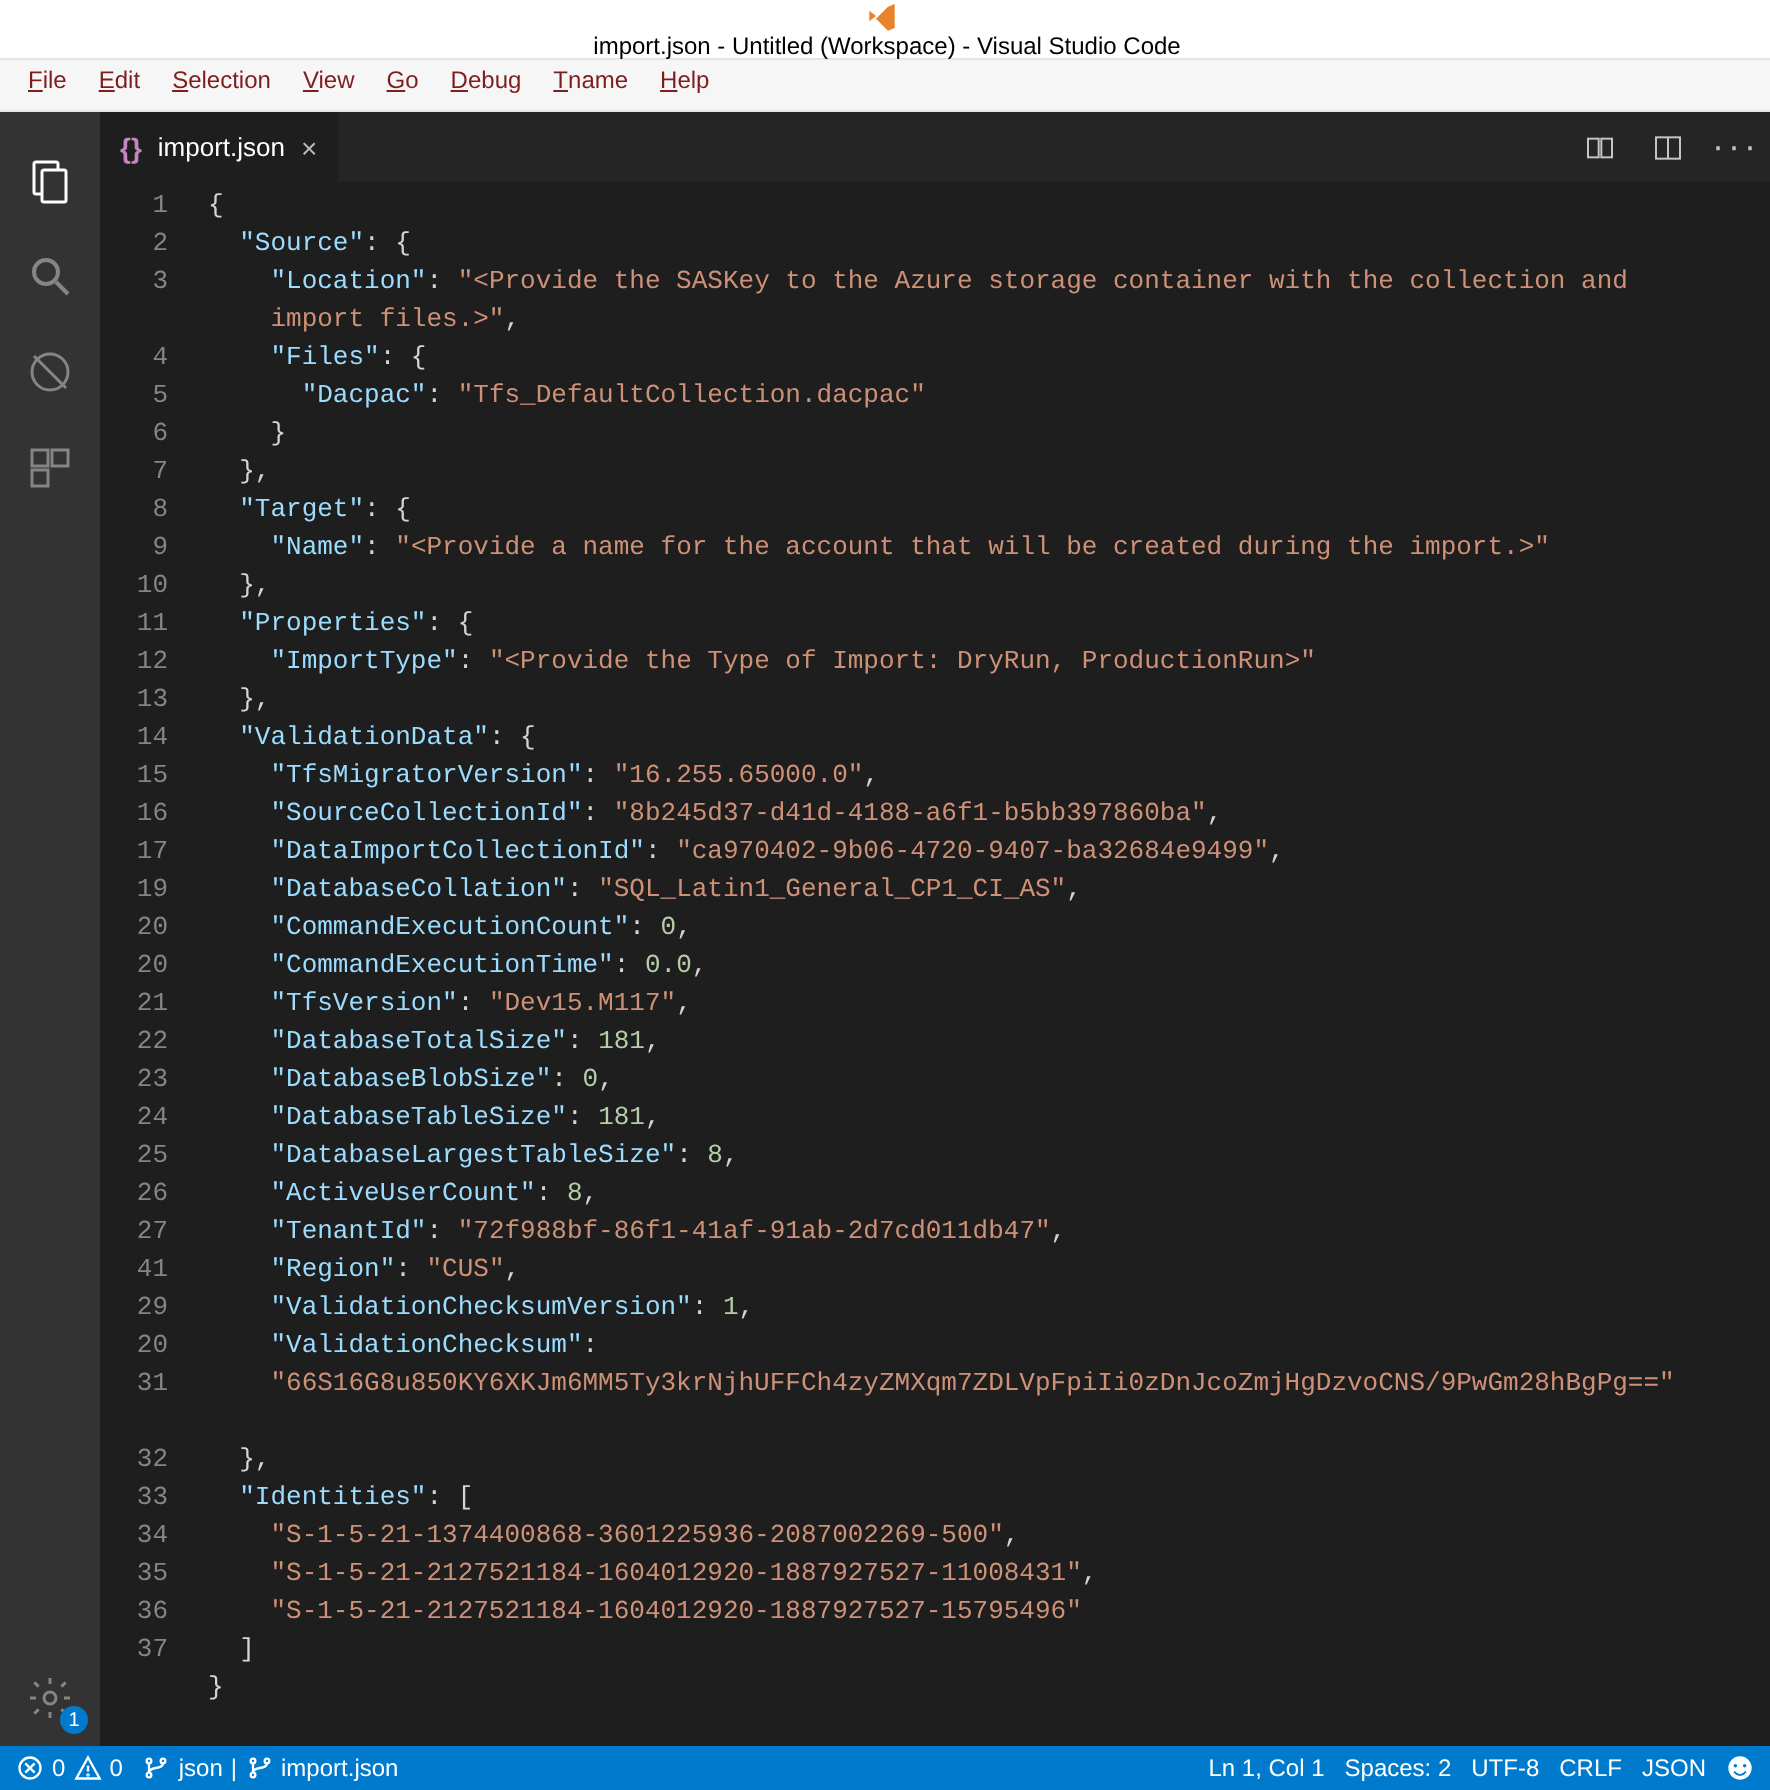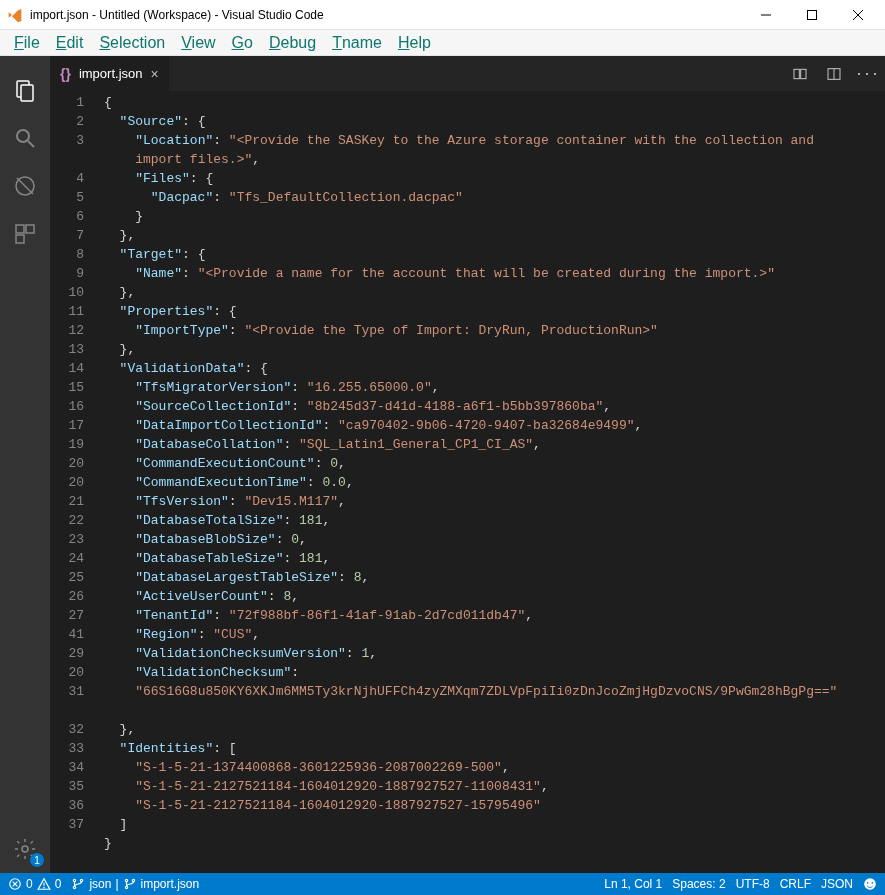--- a/index.html
+++ b/index.html
@@ -17,39 +17,40 @@
   
   .titlebar {
     height: 30px;
     background: #ffffff;
     color: #000000;
     display: flex;
     align-items: center;
     padding: 0 4px 0 6px;
     font-size: 12px;
     border-bottom: 1px solid #e5e5e5;
+    flex-direction: column;
   }
   .titlebar .vscode-icon {
     width: 16px; height:16px; margin-right:8px;
     display:inline-flex;align-items:center;justify-content:center;
   }
   .titlebar .title { flex:1; }
   .titlebar .winbtn {
     width:46px; height:30px; display:flex;align-items:center;justify-content:center;
     cursor:pointer;
   }
   
   .menubar {
     height:26px;
     background:#f6f6f6;
-    color:#0f766e;
-    display:flex;
-    align-items:flex-end;
+    color:#7f1d1d;
+    display:flex;
+    align-items:flex-start;
     padding-left:6px;
-    font-size:16px;
+    font-size:12px;
     border-bottom:1px solid #e5e5e5;
   }
   .menubar .menuitem { padding:3px 8px; cursor:pointer; }
   .menubar .menuitem span.ul { text-decoration:underline; }
   
   .main {
     flex:1;
     display:flex;
     min-height:0;
   }

